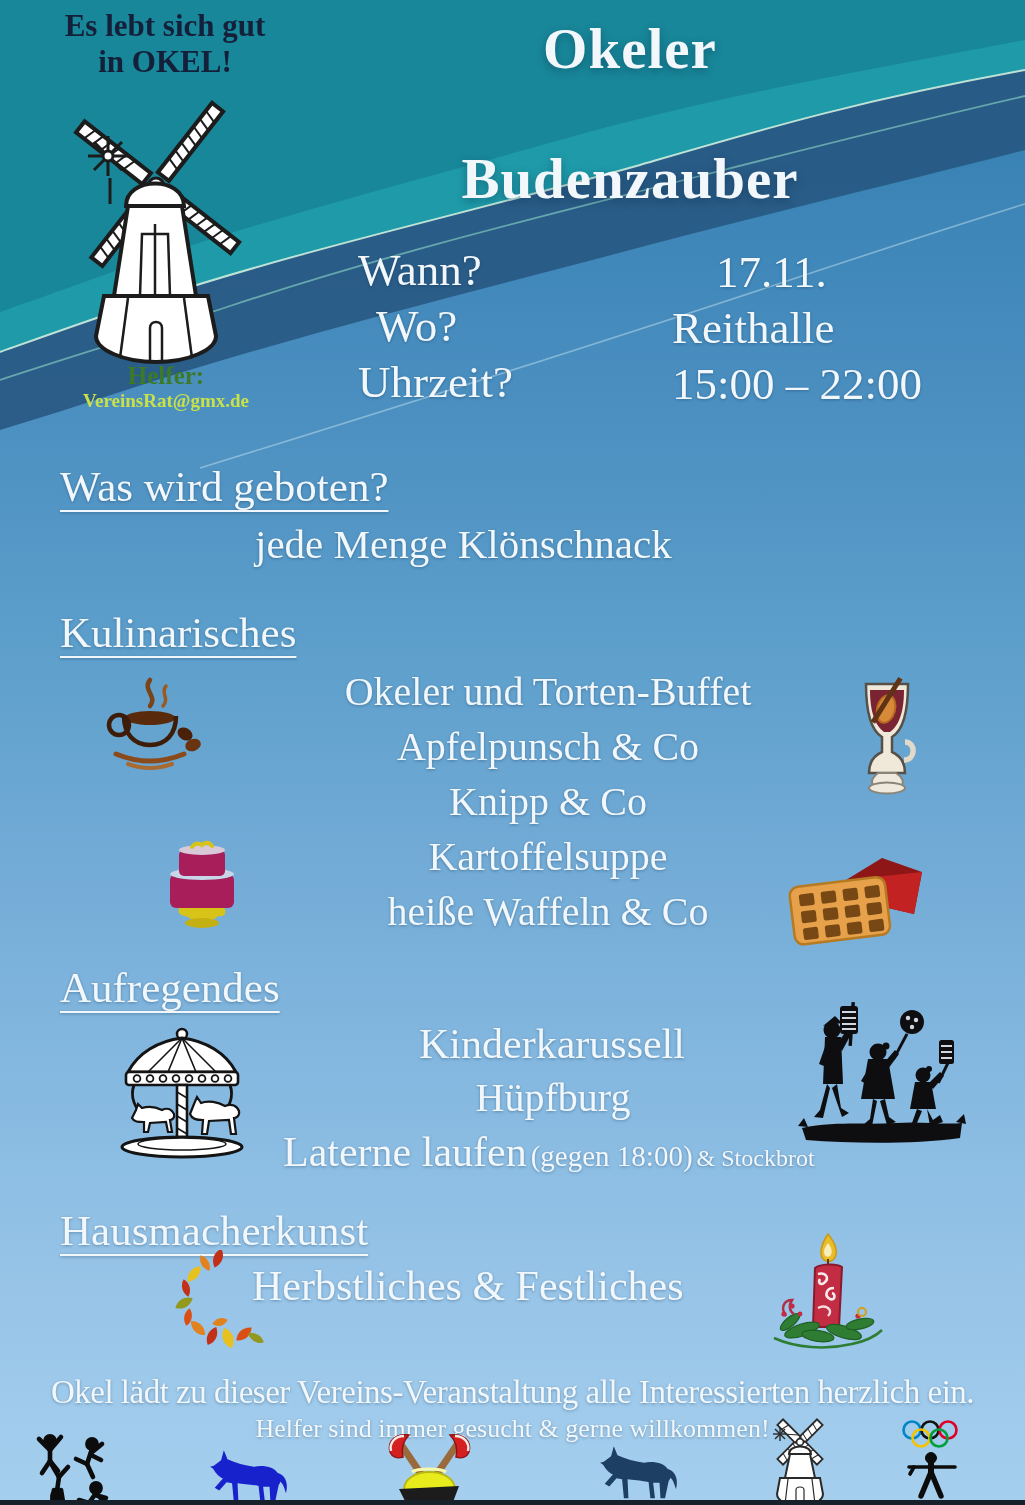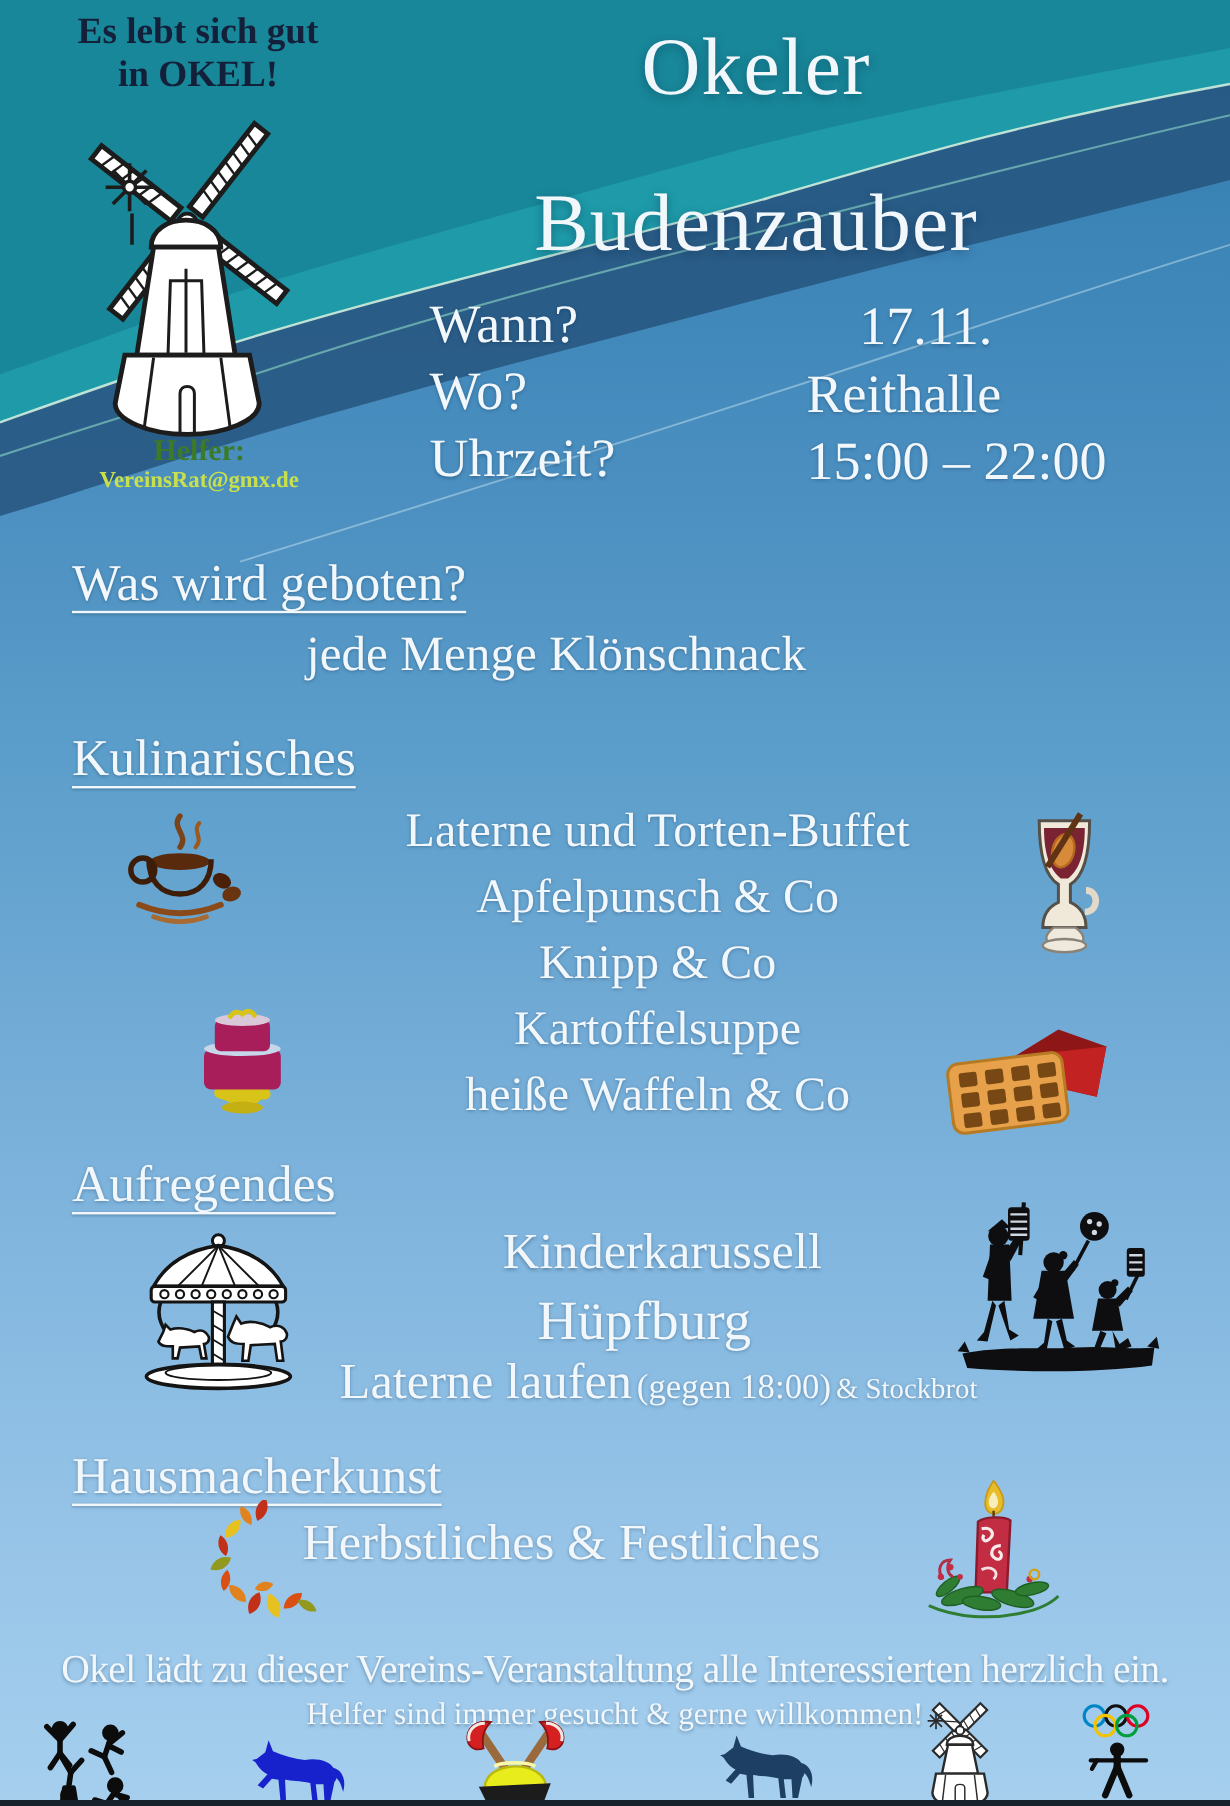--- a/index.html
+++ b/index.html
@@ -6,21 +6,21 @@
   #poster{
     position:relative;width:1025px;height:1505px;overflow:hidden;
     font-family:"Liberation Serif", serif;
     background:linear-gradient(180deg,#2f7cab 0%,#3f87b9 16%,#4c90c1 28%,#5c9ecb 42%,#70aad5 56%,#83b7df 70%,#95c3e7 84%,#a6cfee 100%);
   }
   .abs{position:absolute;}
   .txt{color:#f2f7fb;text-shadow:0 1px 3px rgba(10,40,70,.35);white-space:nowrap;}
   .heading{font-size:43px;text-decoration:underline;text-decoration-thickness:2px;text-underline-offset:9px;}
   .item{font-size:40px;}
   .center{text-align:center;}
-  .title{font-size:68px;font-weight:400;letter-spacing:1px;text-shadow:0 3px 8px rgba(5,30,60,.35);}
+  .title{font-size:57px;font-weight:700;letter-spacing:1px;text-shadow:0 3px 8px rgba(5,30,60,.35);}
   .qlabel,.qvalue{font-size:45px;}
   .tagline{font-size:31px;font-weight:700;color:#14203a;text-align:center;line-height:1.15;}
   .contact1{font-size:25px;font-weight:700;color:#3c7a28;}
   .contact2{font-size:19px;font-weight:700;color:#c8e04a;}
   .invite{font-size:33px;letter-spacing:-0.5px;}
   .helpers{font-size:26px;}
   .stack5 div{height:55px;line-height:55px;}
   svg{display:block;}
 </style>
 </head>
@@ -117,31 +117,31 @@
   <div class="abs center" style="left:18px;top:362px;width:296px;">
     <div class="contact1">Helfer:</div>
     <div class="contact2">VereinsRat@gmx.de</div>
   </div>
 
   <div class="abs txt title center" style="left:300px;top:16px;width:660px;">Okeler</div>
   <div class="abs txt title center" style="left:235px;top:146px;width:790px;">Budenzauber</div>
 
   <div class="abs txt qlabel" style="left:358px;top:244px;">Wann?</div>
   <div class="abs txt qvalue" style="left:672px;top:246px;margin-left:44px;">17.11.</div>
-  <div class="abs txt qlabel" style="left:358px;top:300px;text-align:right;">Wo?</div>
+  <div class="abs txt qlabel" style="left:376px;top:300px;text-align:right;">Wo?</div>
   <div class="abs txt qvalue" style="left:672px;top:302px;">Reithalle</div>
   <div class="abs txt qlabel" style="left:358px;top:356px;">Uhrzeit?</div>
   <div class="abs txt qvalue" style="left:672px;top:358px;">15:00 – 22:00</div>
 
   <div class="abs txt heading" style="left:60px;top:462px;">Was wird geboten?</div>
   <div class="abs txt item" style="left:255px;top:520px;font-size:41px;">jede Menge Klönschnack</div>
 
   <div class="abs txt heading" style="left:60px;top:608px;">Kulinarisches</div>
   <div class="abs txt center stack5" style="left:148px;top:664px;width:800px;font-size:40px;">
-    <div>Laterne und Torten-Buffet</div>
+    <div>Okeler und Torten-Buffet</div>
     <div>Apfelpunsch &amp; Co</div>
     <div>Knipp &amp; Co</div>
     <div>Kartoffelsuppe</div>
     <div>heiße Waffeln &amp; Co</div>
   </div>
 
   <div class="abs" style="left:92px;top:672px;">
     <svg width="112" height="112" viewBox="0 0 112 112">
       <path d="M58,8 C50,18 66,24 58,34" fill="none" stroke="#7a4418" stroke-width="4.5" stroke-linecap="round"></path>
       <path d="M74,14 C68,21 78,26 71,34" fill="none" stroke="#9a5a22" stroke-width="3.5" stroke-linecap="round"></path>
@@ -199,21 +199,21 @@
             <rect x="35" y="74" width="15" height="12" rx="2"></rect>
             <rect x="57" y="74" width="15" height="12" rx="2"></rect>
             <rect x="79" y="74" width="15" height="12" rx="2"></rect>
         </g>
       </g>
     </svg>
   </div>
 
   <div class="abs txt heading" style="left:60px;top:963px;">Aufregendes</div>
   <div class="abs txt center" style="left:152px;top:1020px;width:800px;font-size:42px;">Kinderkarussell</div>
-  <div class="abs txt center" style="left:137px;top:1074px;width:800px;font-size:46px;">Hüpfburg</div>
+  <div class="abs txt center" style="left:153px;top:1074px;width:800px;font-size:40px;">Hüpfburg</div>
   <div class="abs txt" style="left:283px;top:1128px;">
     <span style="font-size:42px;">Laterne laufen</span>
     <span style="font-size:29px;">(gegen 18:00)</span>
     <span style="font-size:24px;">&amp; Stockbrot</span>
   </div>
 
   <div class="abs" style="left:106px;top:1026px;">
     <svg width="152" height="134" viewBox="0 0 152 134">
       <g stroke="#141414" fill="#ffffff">
         <circle cx="76" cy="8" r="5" stroke-width="2.5"></circle>

